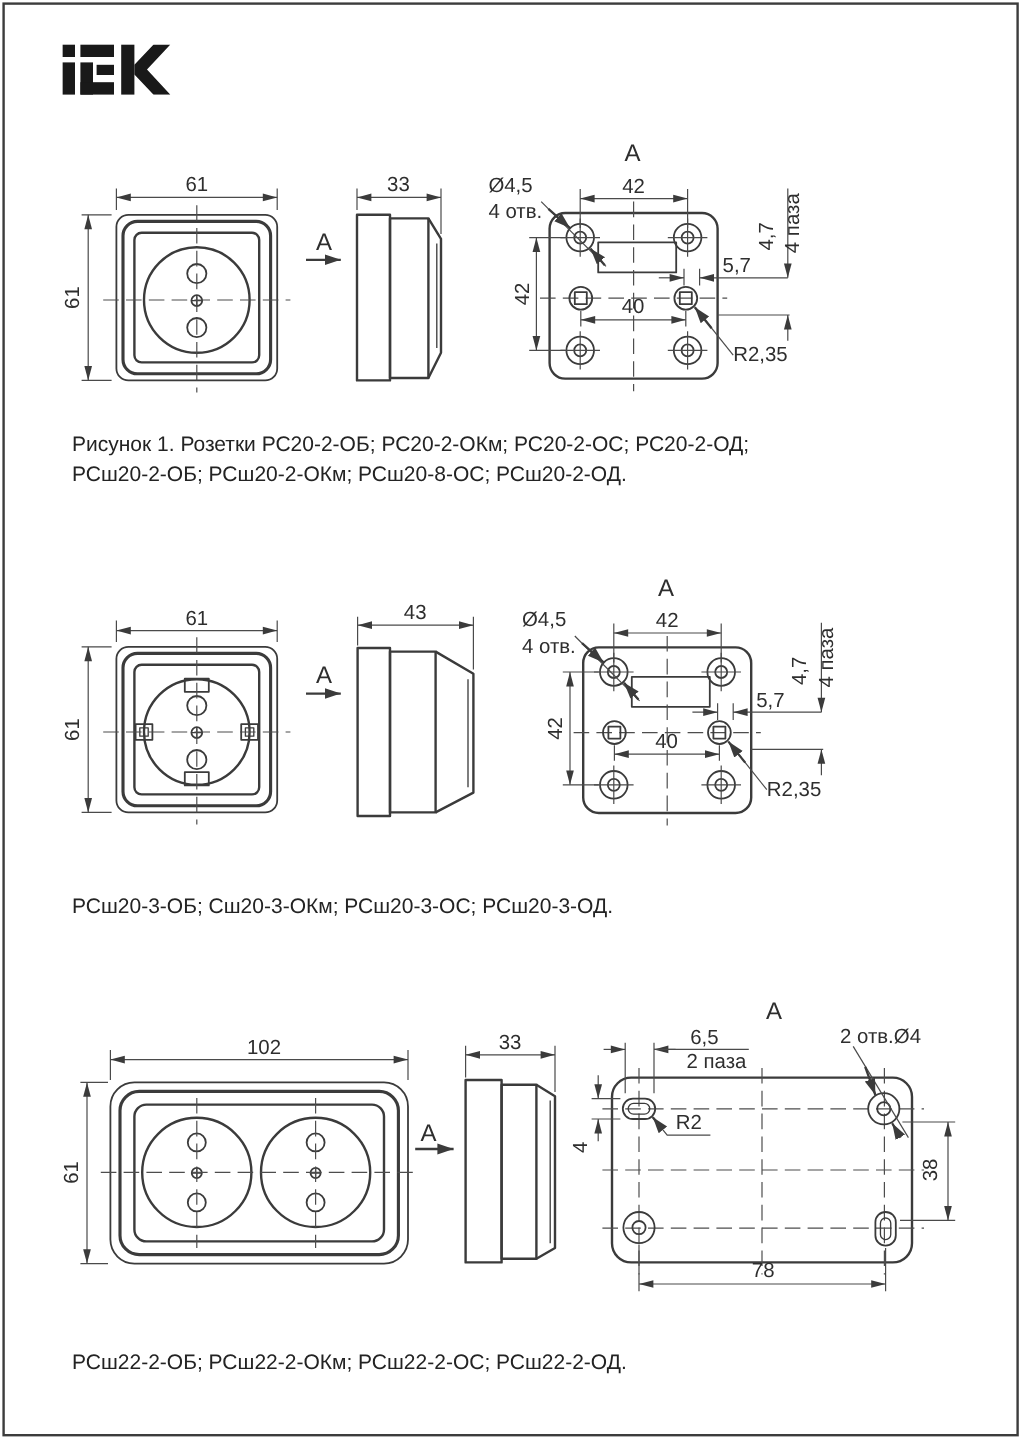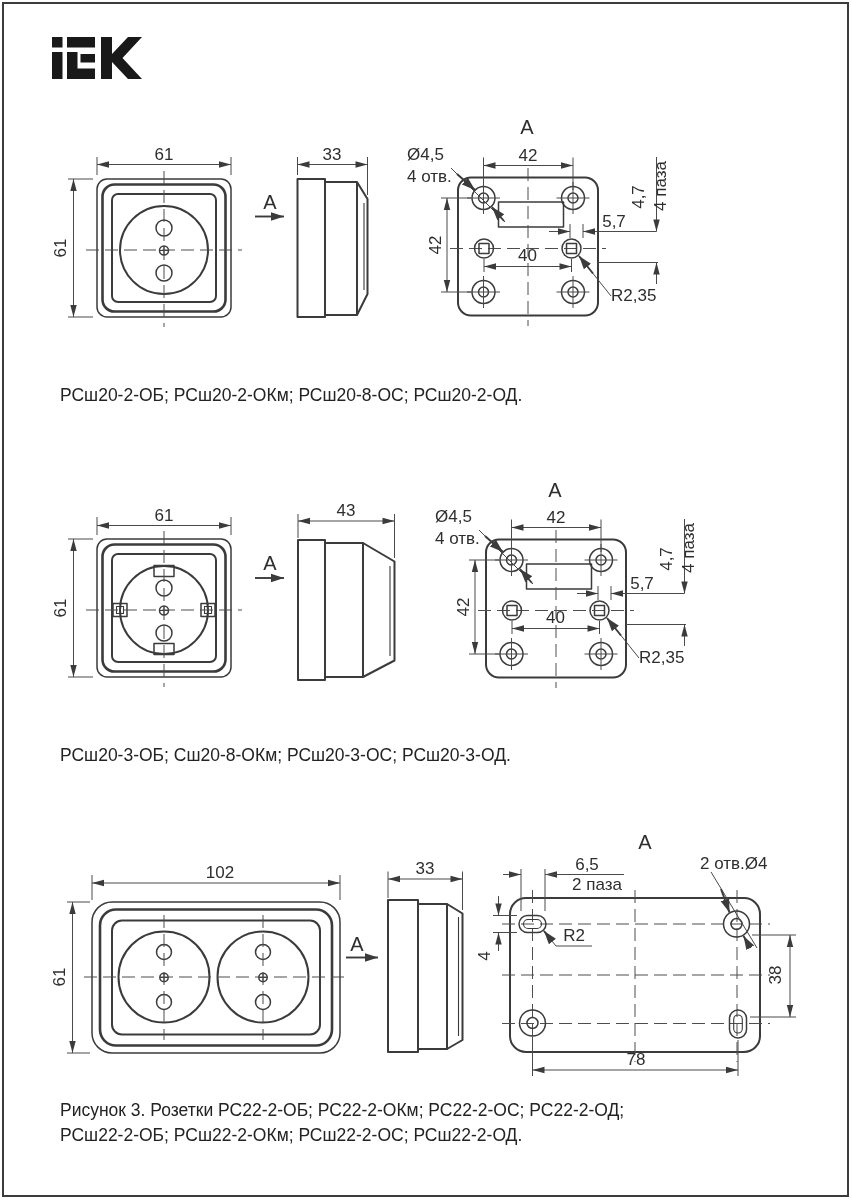--- a/index.html
+++ b/index.html
@@ -326,24 +326,24 @@
       <line class="dl" x1="790" y1="935" x2="790" y2="1017" marker-start="url(#da)" marker-end="url(#da)"></line>
       <text class="d" x="780.5" y="975" text-anchor="middle" transform="rotate(-90 780.5 975)">38</text>
 
       <path class="dl" d="M532.5,1037 V1076 M738,1040 V1076"></path>
       <line class="dl" x1="532.5" y1="1070" x2="738" y2="1070" marker-start="url(#da)" marker-end="url(#da)"></line>
       <text class="d" x="636" y="1064.5" text-anchor="middle">78</text>
     </g>
   </svg>
 
   <div class="caption" style="top:358px">
-    <br>
+    <span>Рисунок 1. Розетки РС20-2-ОБ; РС20-2-ОКм; РС20-2-ОС; РС20-2-ОД;</span><br>
     <span>РСш20-2-ОБ; РСш20-2-ОКм; РСш20-8-ОС; РСш20-2-ОД.</span>
   </div>
   <div class="caption" style="top:718px">
     <br>
-    <span>РСш20-3-ОБ; Сш20-8-ОКм; РСш20-3-ОС; РСш20-3-ОД.</span>
+    <span>РСш20-3-ОБ; Сш20-3-ОКм; РСш20-3-ОС; РСш20-3-ОД.</span>
   </div>
   <div class="caption" style="top:1098px">
-    <span>Рисунок 3. Розетки РС22-2-ОБ; РС22-2-ОКм; РС22-2-ОС; РС22-2-ОД;</span><br>
+    <br>
     <span>РСш22-2-ОБ; РСш22-2-ОКм; РСш22-2-ОС; РСш22-2-ОД.</span>
   </div>
 </div>
 
 </body></html>

